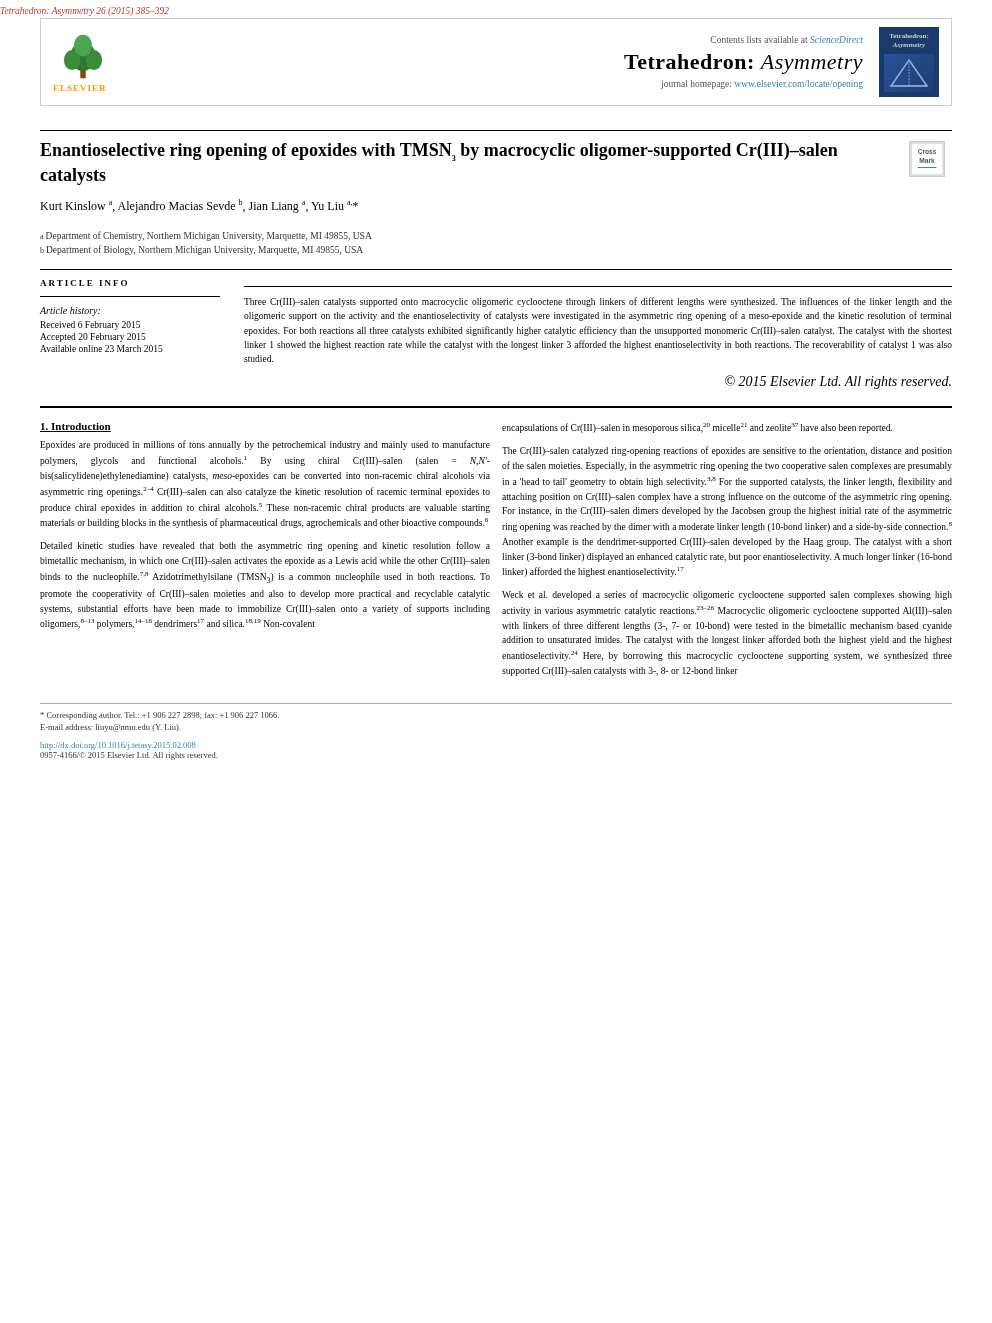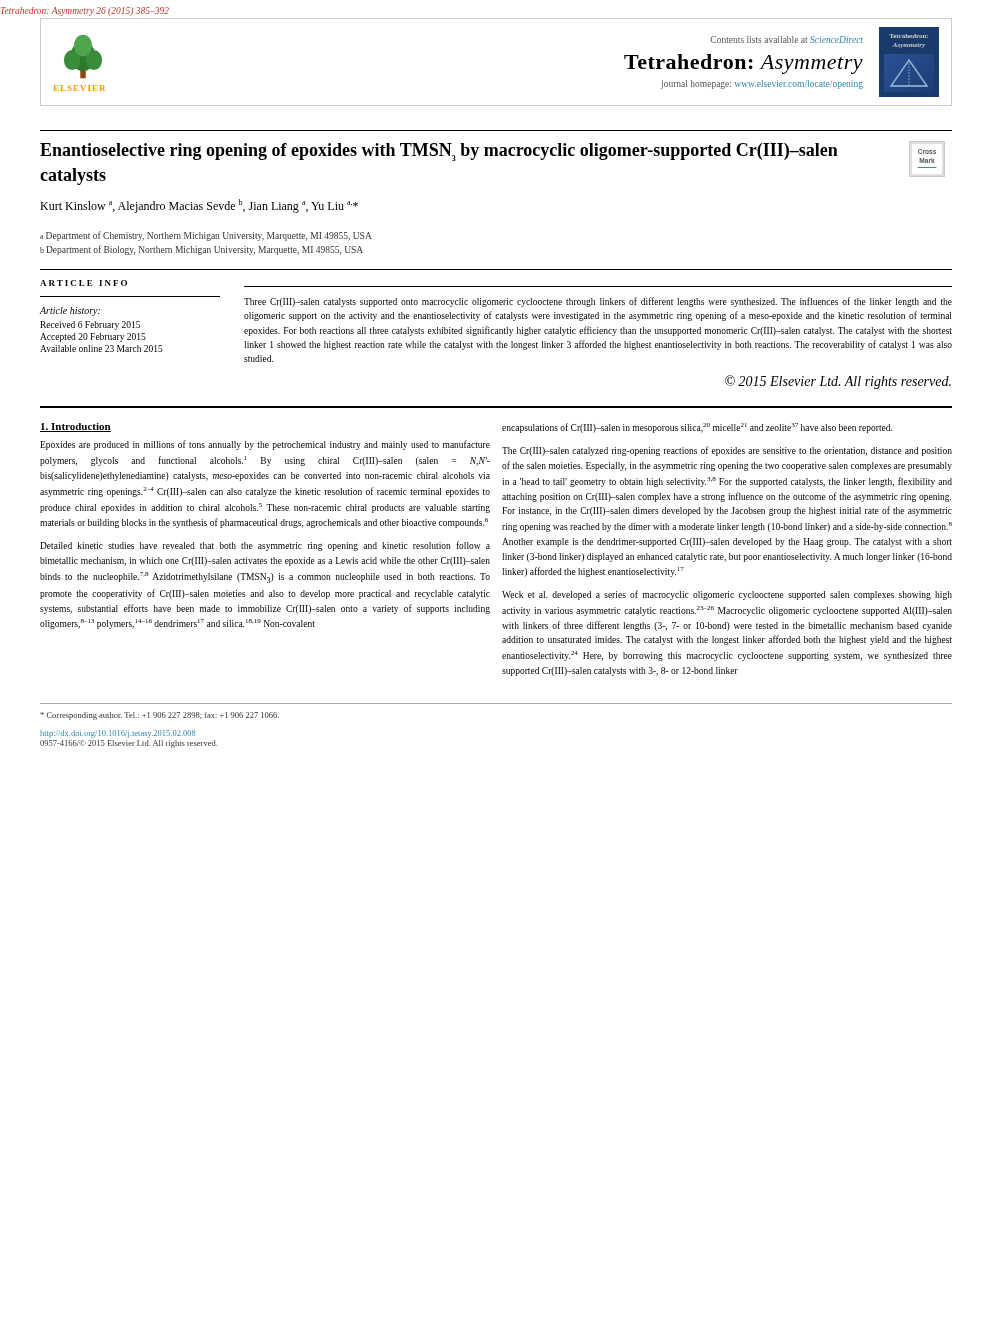--- a/index.html
+++ b/index.html
@@ -403,17 +403,18 @@
       </div>
 
       <div class="body-text">
         Weck et al. developed a series of macrocyclic oligomeric cyclooctene supported salen complexes showing high activity in various asymmetric catalytic reactions.<sup>23–26</sup> Macrocyclic oligomeric cyclooctene supported Al(III)–salen with linkers of three different lengths (3-, 7- or 10-bond) were tested in the bimetallic mechanism based cyanide addition to unsaturated imides. The catalyst with the longest linker afforded both the highest yield and the highest enantioselectivity.<sup>24</sup> Here, by borrowing this macrocyclic cyclooctene supporting system, we synthesized three supported Cr(III)–salen catalysts with 3-, 8- or 12-bond linker
       </div>
     </div>
   </div>
 
   <div class="footnote-section">
     <div class="footnote-line">* Corresponding author. Tel.: +1 906 227 2898; fax: +1 906 227 1066.</div>
+    <div class="footnote-line">E-mail address: liuyu@nmu.edu (Y. Liu).</div>
     <div class="doi-line">http://dx.doi.org/10.1016/j.tetasy.2015.02.008</div>
     <div class="footnote-line">0957-4166/© 2015 Elsevier Ltd. All rights reserved.</div>
   </div>
 
 </div>
 
 </body></html>

